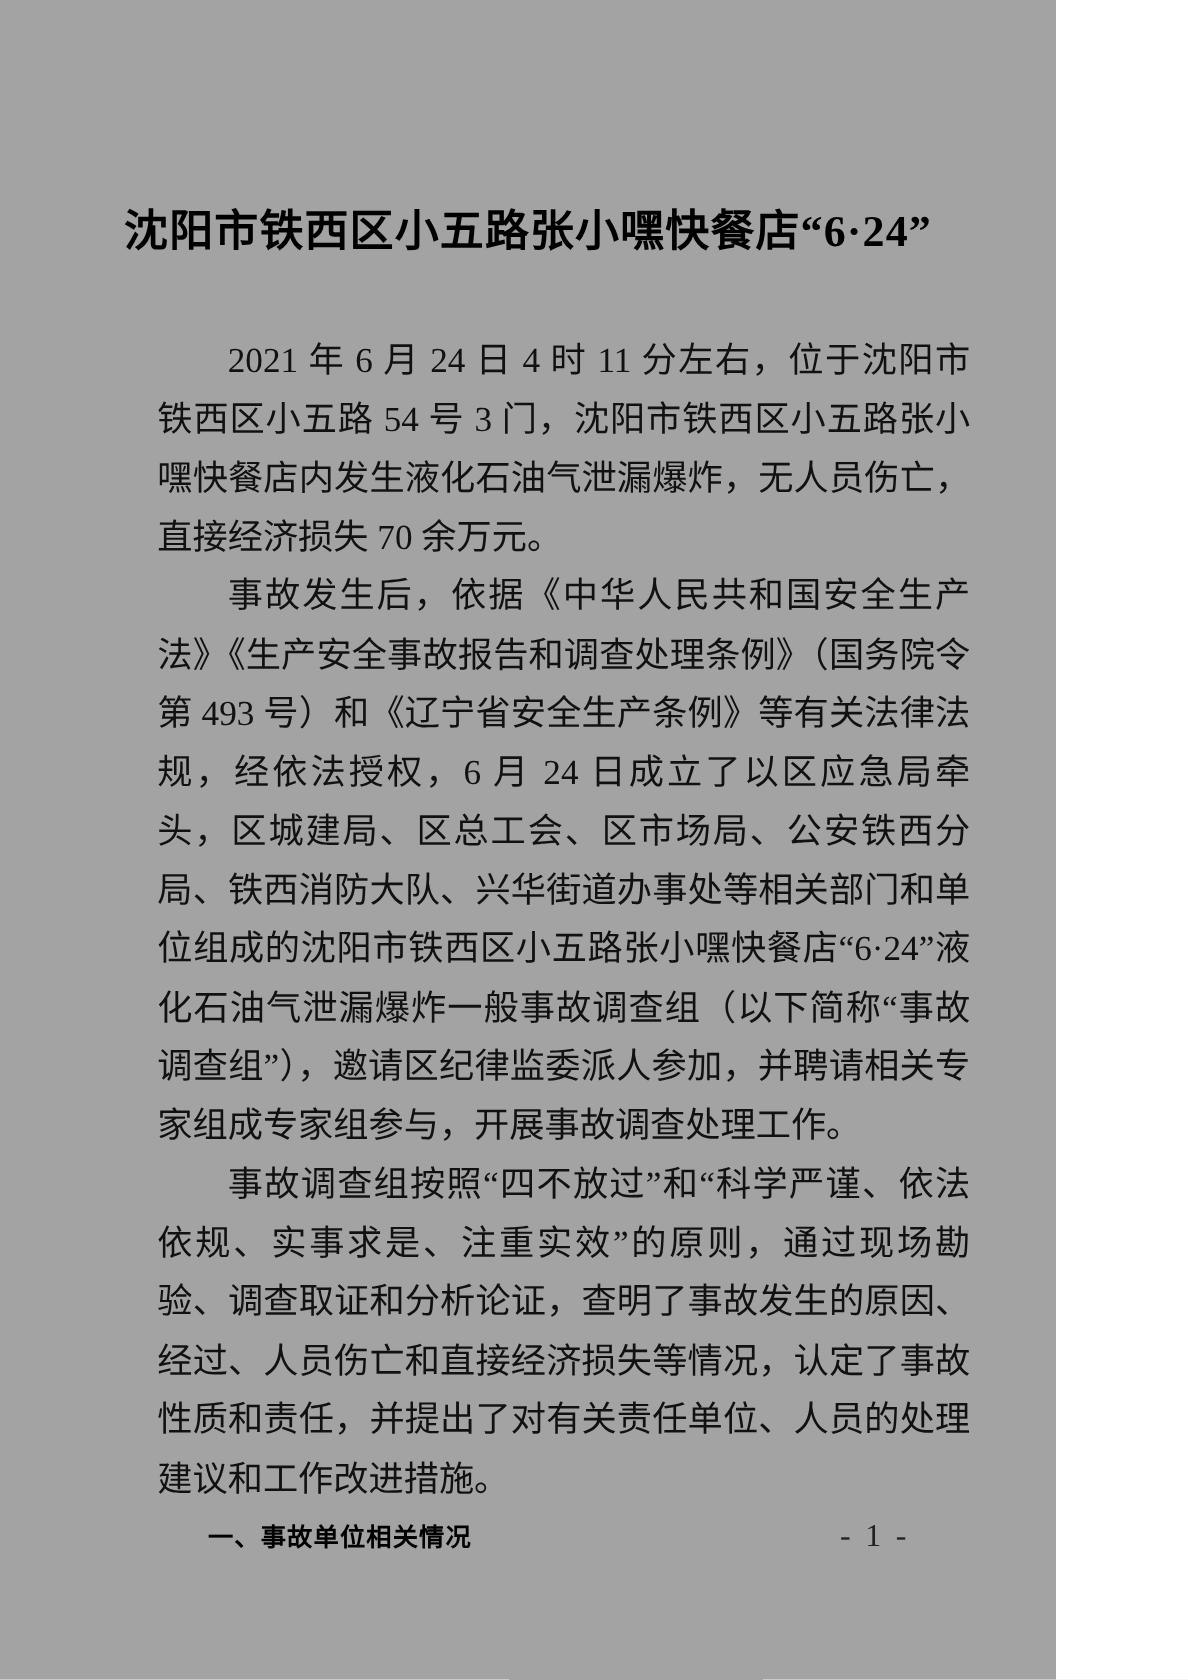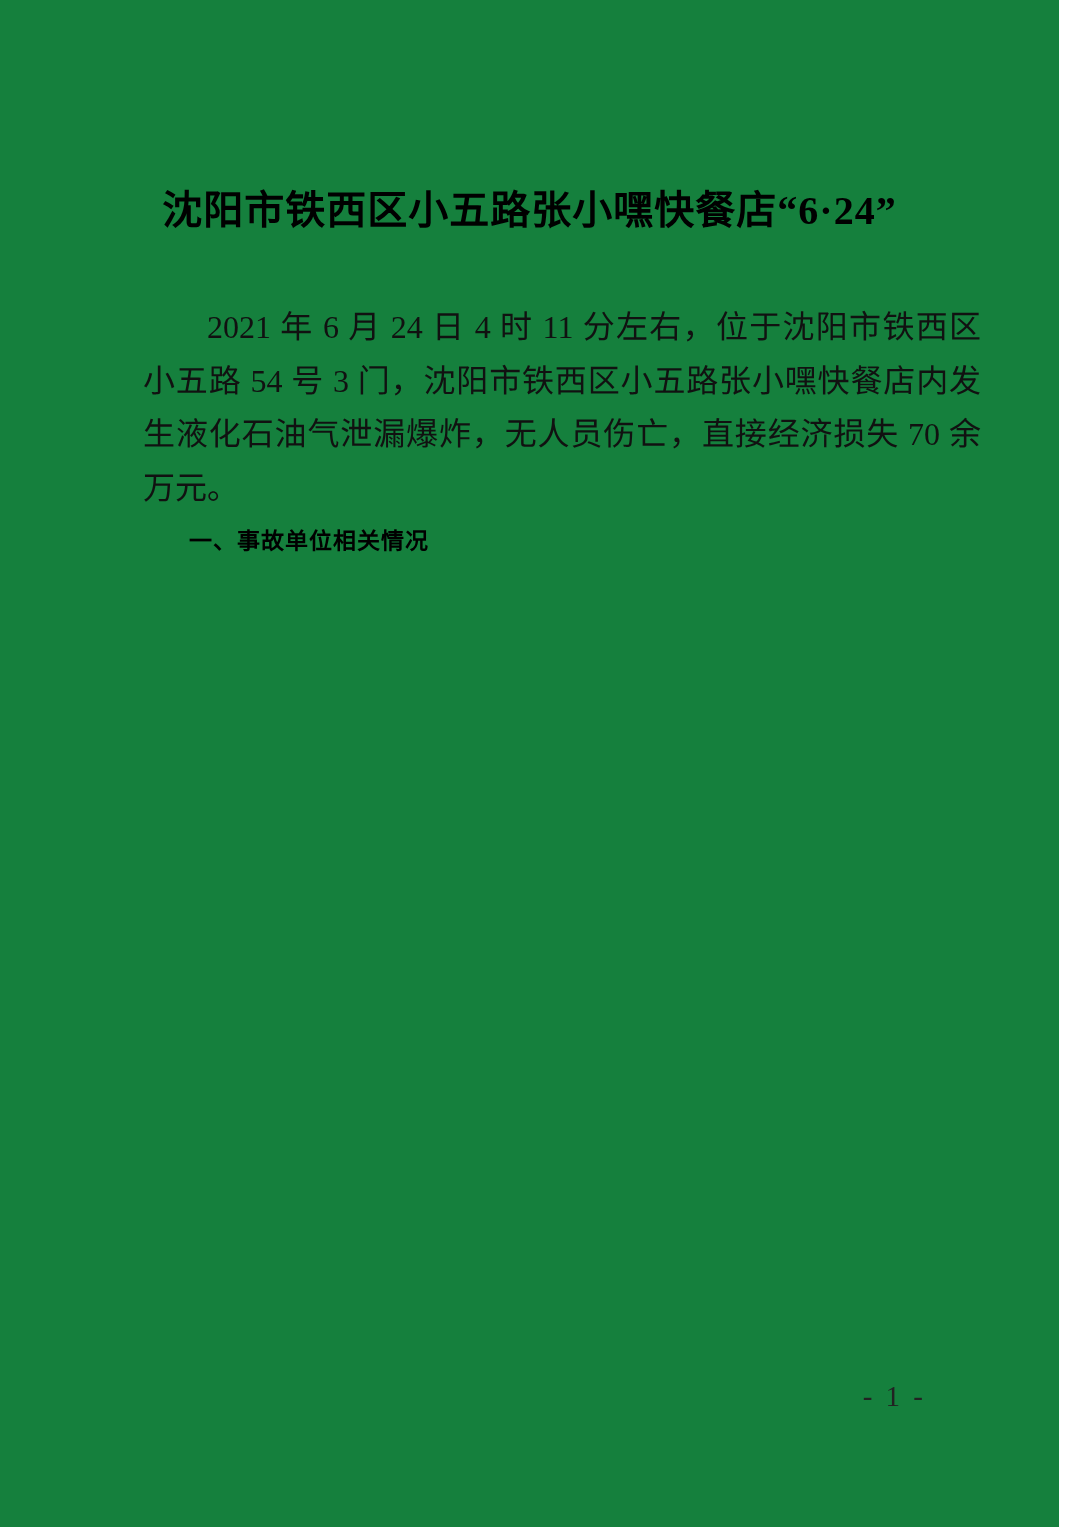--- a/index.html
+++ b/index.html
@@ -2,23 +2,23 @@
 <html lang="zh-CN"><head>
 <meta charset="utf-8">
 <style>
   html, body {
     margin: 0;
     padding: 0;
     background: #ffffff;
   }
   .page {
     position: relative;
-    width: 1059px;
+    width: 960px;
     height: 1527px;
-    background: #15803d;
+    background: #a3a3a3;
     color: #000000;
     font-family: "Liberation Serif", serif;
     overflow: hidden;
     box-sizing: border-box;
   }
   .doc-title {
     margin: 0;
     padding-top: 182px;
     text-align: center;
     font-size: 40px;
@@ -71,18 +71,20 @@
 <body>
 
 <div class="page">
 
   <h1 class="doc-title">
     <span class="title-line">沈阳市铁西区小五路张小嘿快餐店“6·24”</span>
   </h1>
 
   <div class="doc-body">
     <p>2021 年 6 月 24 日 4 时 11 分左右，位于沈阳市铁西区小五路 54 号 3 门，沈阳市铁西区小五路张小嘿快餐店内发生液化石油气泄漏爆炸，无人员伤亡，直接经济损失 70 余万元。</p>
+    <p>事故发生后，依据《中华人民共和国安全生产法》《生产安全事故报告和调查处理条例》（国务院令第 493 号）和《辽宁省安全生产条例》等有关法律法规，经依法授权，6 月 24 日成立了以区应急局牵头，区城建局、区总工会、区市场局、公安铁西分局、铁西消防大队、兴华街道办事处等相关部门和单位组成的沈阳市铁西区小五路张小嘿快餐店“6·24”液化石油气泄漏爆炸一般事故调查组（以下简称“事故调查组”），邀请区纪律监委派人参加，并聘请相关专家组成专家组参与，开展事故调查处理工作。</p>
+    <p>事故调查组按照“四不放过”和“科学严谨、依法依规、实事求是、注重实效”的原则，通过现场勘验、调查取证和分析论证，查明了事故发生的原因、经过、人员伤亡和直接经济损失等情况，认定了事故性质和责任，并提出了对有关责任单位、人员的处理建议和工作改进措施。</p>
     <h2 class="section-heading">一、事故单位相关情况</h2>
   </div>
 
   <div class="page-number">- 1 -</div>
 
 </div>
 
 </body></html>

